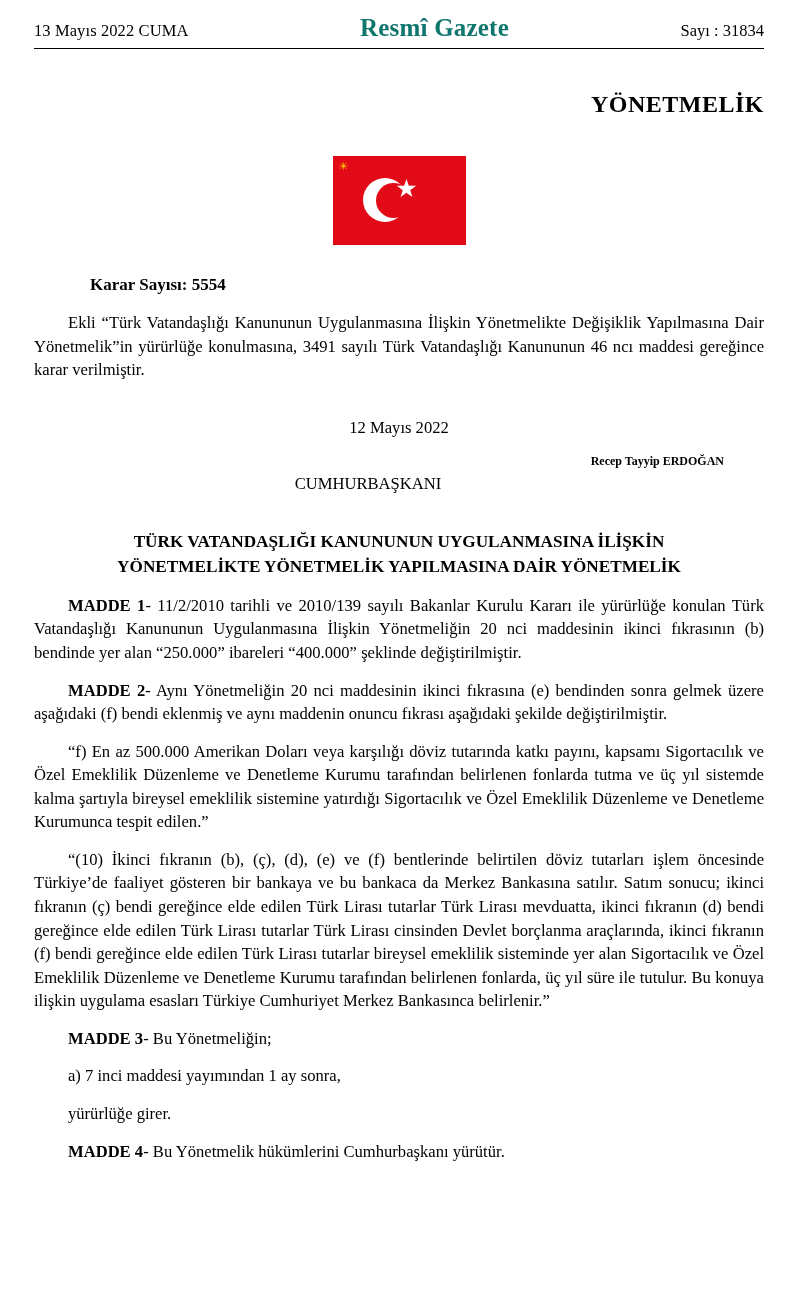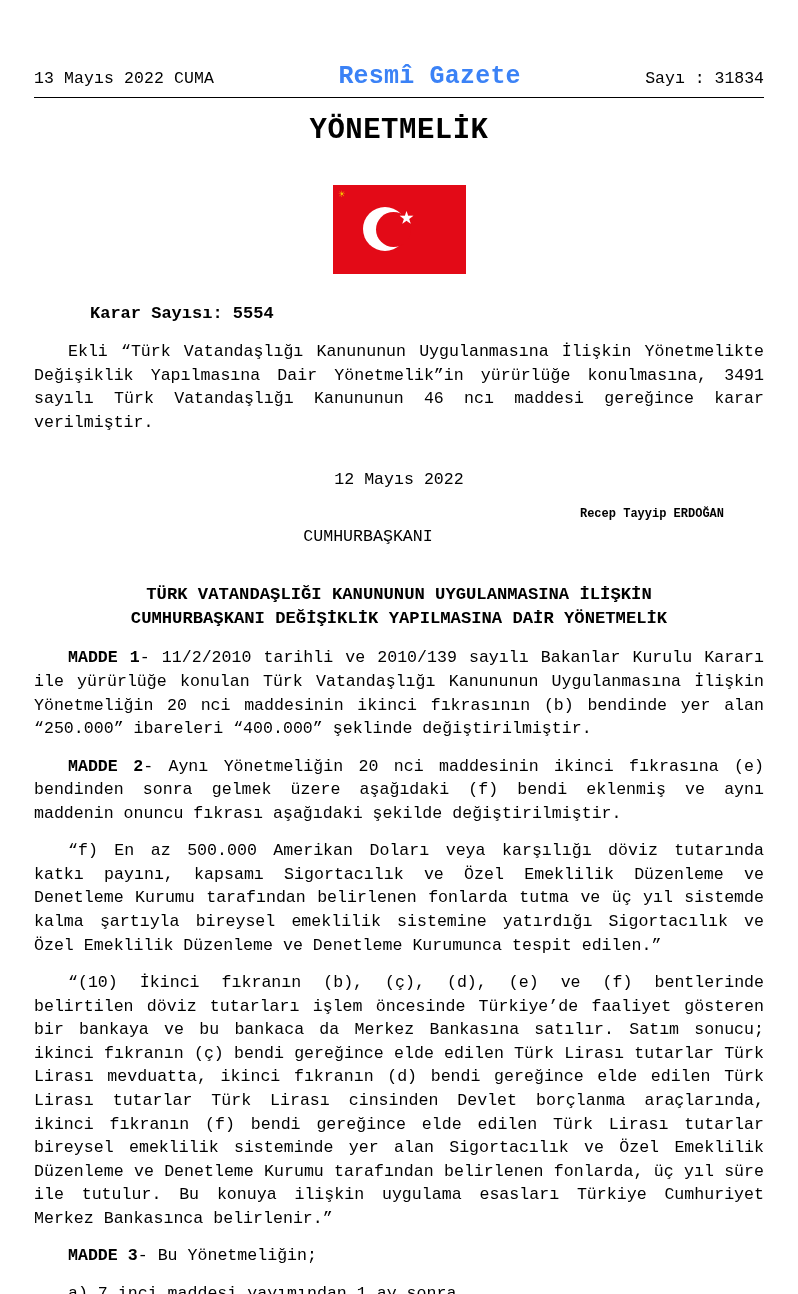--- a/index.html
+++ b/index.html
@@ -14,57 +14,55 @@
     color: #000000;
     position: relative;
     overflow: hidden;
   }
   .page {
     width: 798px;
     height: 1294px;
     box-sizing: border-box;
     padding: 0 34px;
     position: relative;
-    font-family: Liberation Mono, monospace;
   }
   
   .masthead {
     display: flex;
     align-items: baseline;
     justify-content: space-between;
     padding-top: 14px;
     padding-bottom: 6px;
     border-bottom: 1.6px solid #000;
   }
   .masthead-date {
     font-size: 16.5px;
     letter-spacing: 0.1px;
     white-space: nowrap;
   }
   .masthead-title {
     font-size: 25px;
-    color: #3b82f6;
+    color: #0f766e;
     font-weight: bold;
     letter-spacing: 0.2px;
     text-align: center;
     flex: 1;
-    margin-top: 48px;
   }
   .masthead-issue {
     font-size: 16.5px;
     white-space: nowrap;
     text-align: left;
   }
   
   .doc-type {
-    text-align: center;
-    font-size: 29px;
+    text-align: right;
+    font-size: 24px;
     font-weight: bold;
     letter-spacing: 0.5px;
-    margin-top: 16px;
+    margin-top: 42px;
   }
   
   .flag-wrap {
     display: flex;
     justify-content: center;
     margin-top: 38px;
   }
   .flag {
     width: 133px;
     height: 89px;
@@ -193,21 +191,21 @@
     <div class="karar-sayisi">Karar Sayısı: 5554</div>
 
     <p class="just">Ekli “Türk Vatandaşlığı Kanununun Uygulanmasına İlişkin Yönetmelikte Değişiklik Yapılmasına Dair Yönetmelik”in yürürlüğe konulmasına, 3491 sayılı Türk Vatandaşlığı Kanununun 46 ncı maddesi gereğince karar verilmiştir.</p>
 
     <div class="date-center">12 Mayıs 2022</div>
     <div class="sign-name">Recep Tayyip ERDOĞAN</div>
     <div class="sign-role">CUMHURBAŞKANI</div>
 
     <div class="reg-title">
       <div>TÜRK VATANDAŞLIĞI KANUNUNUN UYGULANMASINA İLİŞKİN</div>
-      <div>CUMHURBAŞKANI DEĞİŞİKLİK YAPILMASINA DAİR YÖNETMELİK</div>
+      <div>YÖNETMELİKTE YÖNETMELİK YAPILMASINA DAİR YÖNETMELİK</div>
     </div>
 
     <p class="just"><span class="madde-label">MADDE 1</span><span>- 11/2/2010 tarihli ve 2010/139 sayılı Bakanlar Kurulu Kararı ile yürürlüğe konulan Türk Vatandaşlığı Kanununun Uygulanmasına İlişkin Yönetmeliğin 20 nci maddesinin ikinci fıkrasının (b) bendinde yer alan “250.000” ibareleri “400.000” şeklinde değiştirilmiştir.</span></p>
 
     <p class="just"><span class="madde-label">MADDE 2</span><span>- Aynı Yönetmeliğin 20 nci maddesinin ikinci fıkrasına (e) bendinden sonra gelmek üzere aşağıdaki (f) bendi eklenmiş ve aynı maddenin onuncu fıkrası aşağıdaki şekilde değiştirilmiştir.</span></p>
 
     <p class="just">“f) En az 500.000 Amerikan Doları veya karşılığı döviz tutarında katkı payını, kapsamı Sigortacılık ve Özel Emeklilik Düzenleme ve Denetleme Kurumu tarafından belirlenen fonlarda tutma ve üç yıl sistemde kalma şartıyla bireysel emeklilik sistemine yatırdığı Sigortacılık ve Özel Emeklilik Düzenleme ve Denetleme Kurumunca tespit edilen.”</p>
 
     <p class="just block-tight">“(10) İkinci fıkranın (b), (ç), (d), (e) ve (f) bentlerinde belirtilen döviz tutarları işlem öncesinde Türkiye’de faaliyet gösteren bir bankaya ve bu bankaca da Merkez Bankasına satılır. Satım sonucu; ikinci fıkranın (ç) bendi gereğince elde edilen Türk Lirası tutarlar Türk Lirası mevduatta, ikinci fıkranın (d) bendi gereğince elde edilen Türk Lirası tutarlar Türk Lirası cinsinden Devlet borçlanma araçlarında, ikinci fıkranın (f) bendi gereğince elde edilen Türk Lirası tutarlar bireysel emeklilik sisteminde yer alan Sigortacılık ve Özel Emeklilik Düzenleme ve Denetleme Kurumu tarafından belirlenen fonlarda, üç yıl süre ile tutulur. Bu konuya ilişkin uygulama esasları Türkiye Cumhuriyet Merkez Bankasınca belirlenir.”</p>
 

